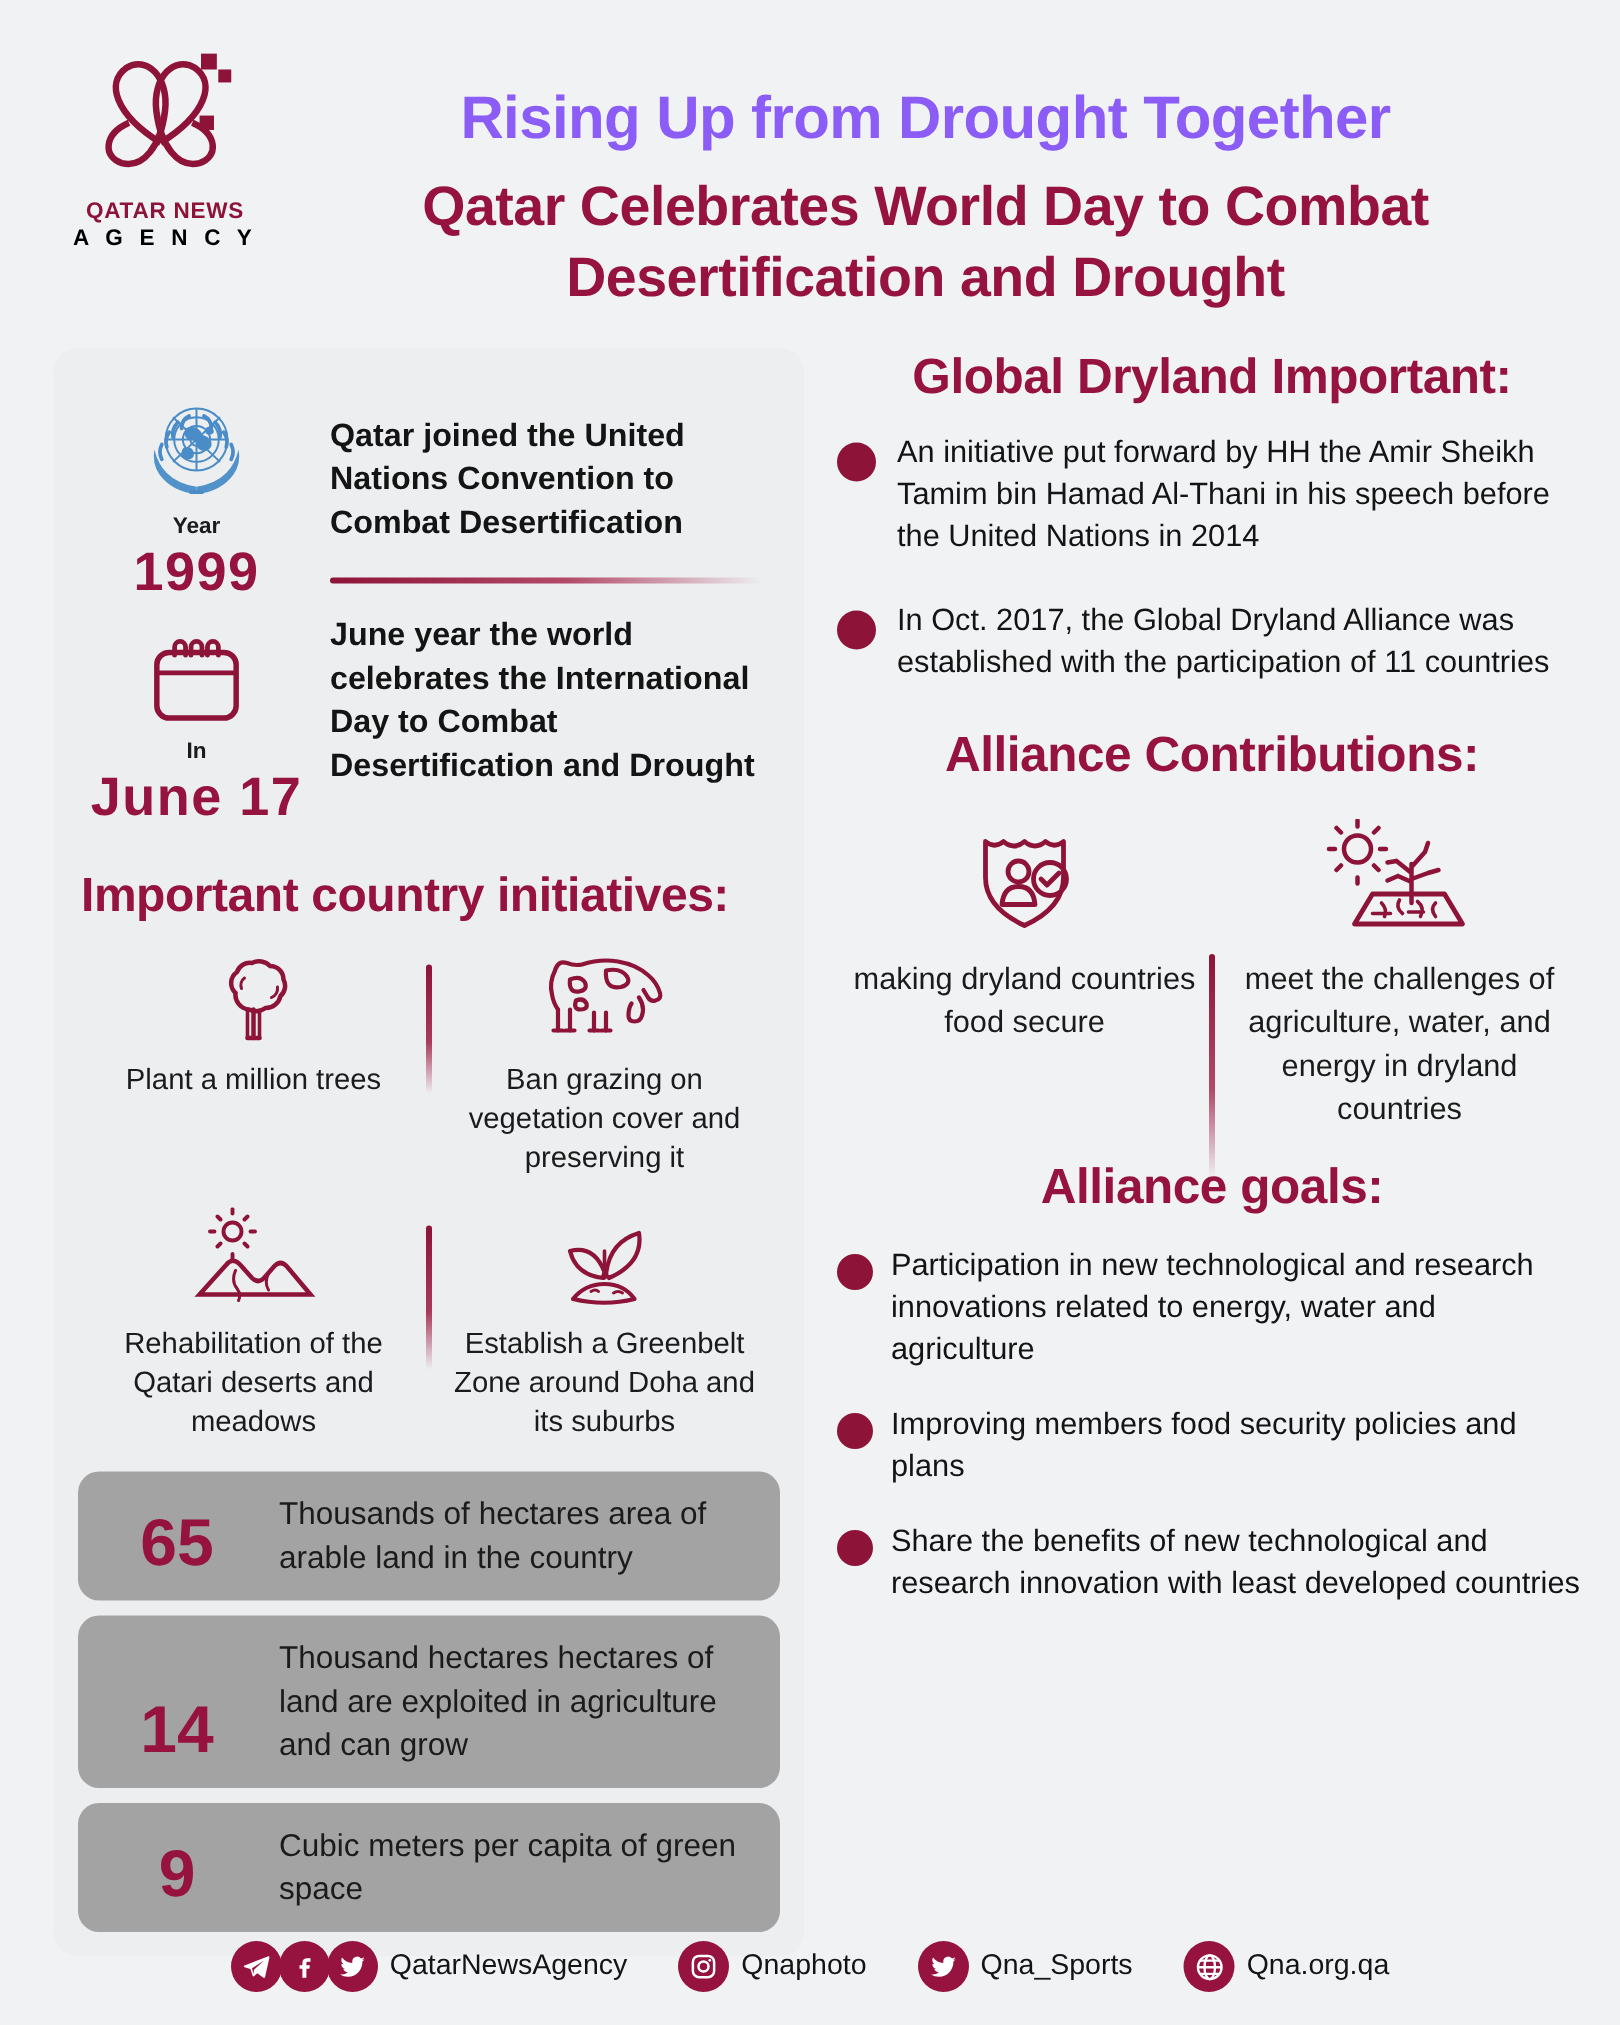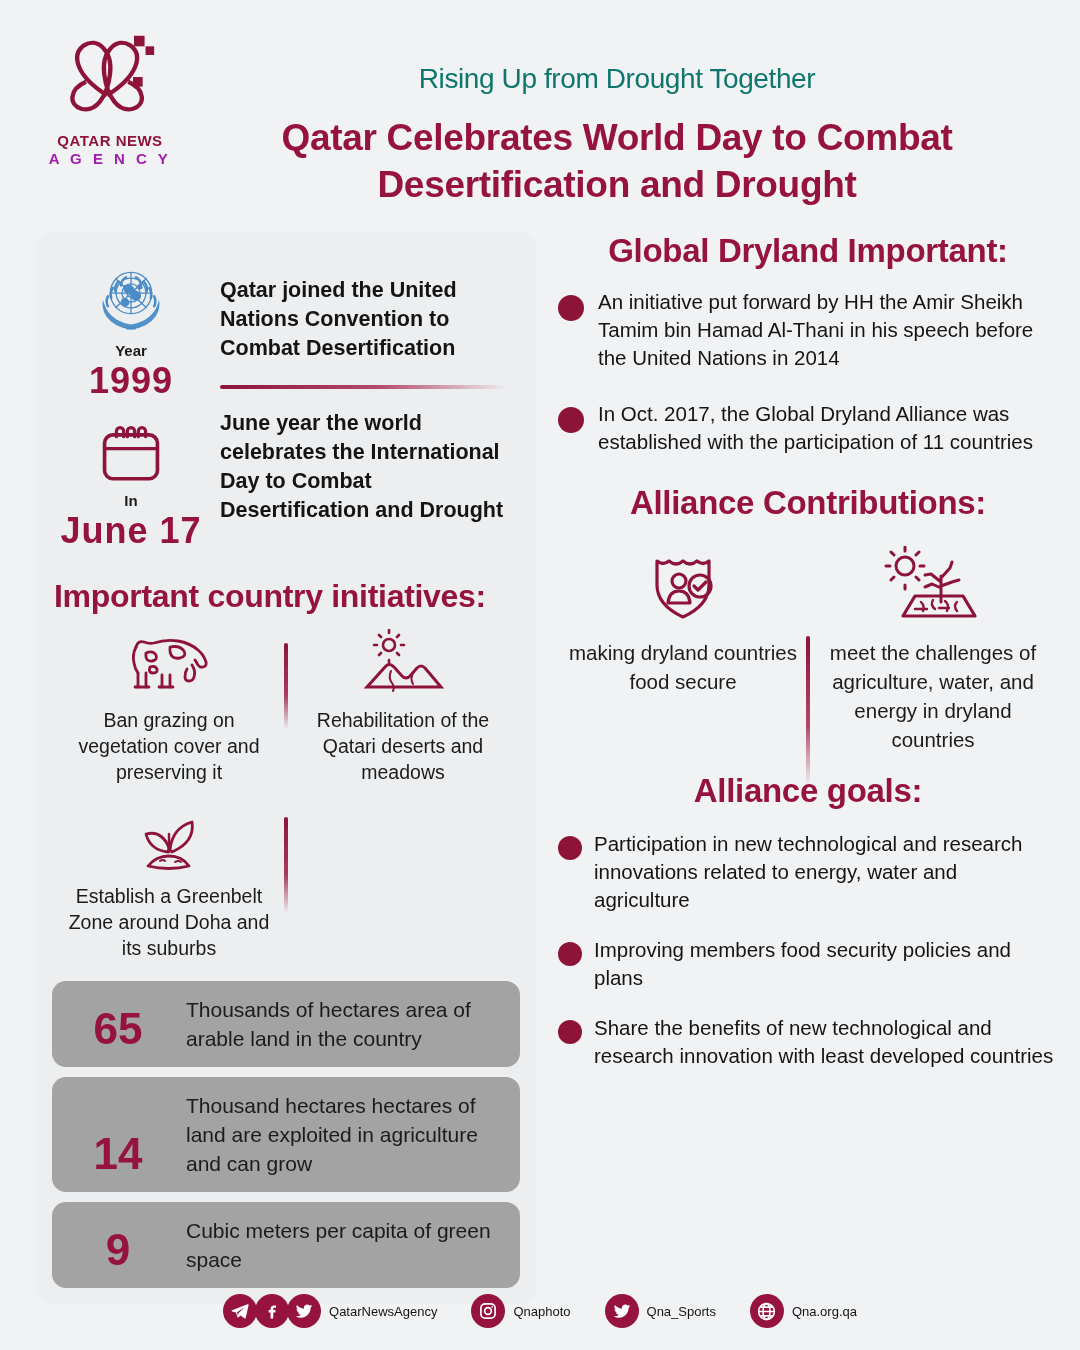--- a/index.html
+++ b/index.html
@@ -27,28 +27,28 @@
     flex: 0 0 140px;
     display: flex; flex-direction: column; align-items: center;
     padding-top: 8px;
   }
   .logo-mark { width: 108px; height: 96px; }
   .logo-name {
     color: #8d1338; font-weight: bold; letter-spacing: .5px;
     font-size: 15px; line-height: 18px; text-align: center; margin-top: 6px;
   }
   .logo-sub {
-    color: #a21caf; font-weight: bold; letter-spacing: 3.5px;
+    color: #000000; font-weight: bold; letter-spacing: 3.5px;
     font-size: 15px; line-height: 18px; text-align: center;
   }
   .title-block {
     flex: 1; text-align: center; padding-left: 4px; padding-top: 34px;
   }
   .title-main {
-    color: #0f766e; font-weight: normal; font-size: 28px;
+    color: #8b5cf6; font-weight: bold; font-size: 40px;
     letter-spacing: -0.4px; line-height: 46px;
   }
   .title-sub {
     color: #95133e; font-weight: bold; font-size: 37px;
     line-height: 47px; margin-top: 12px; letter-spacing: -0.3px;
     padding: 0 16px;
   }
 
   
   .cols { display: flex; padding: 0 0 0 0; }
@@ -164,21 +164,21 @@
     position: absolute; left: 0; right: 0; bottom: 22px;
     display: flex; align-items: center; justify-content: center; gap: 10px;
   }
   .fgroup { display: flex; align-items: center; }
   .sicon {
     width: 34px; height: 34px; border-radius: 50%;
     background: #95133e; display: flex; align-items: center; justify-content: center;
     margin-right: -2px;
   }
   .fhandle {
-    font-size: 13px; color: #141414; margin-left: 10px; margin-right: 24px;
+    font-size: 19px; color: #141414; margin-left: 10px; margin-right: 24px;
     white-space: nowrap;
   }
   svg { display: block; }
 </style>
 </head>
 <body>
 
 <div class="page">
 
   <div class="header">
@@ -252,20 +252,37 @@
             <div class="jt-head">June year the world celebrates the International Day to Combat Desertification and Drought</div>
           </div>
         </div>
 
         <div class="section-head-left">Important country initiatives:</div>
 
         <div class="init-grid">
           <div class="vdiv a"></div>
           <div class="vdiv b"></div>
 
+          <div class="init-cell">
+            <div class="init-icon">
+              <svg width="72" height="72" viewBox="0 0 72 72">
+                <g fill="none" stroke="#8d1338" stroke-width="3" stroke-linecap="round">
+                  <path d="M24 34 a9 9 0 0 1 1-14 a9 9 0 0 1 10-6 a10 10 0 0 1 12 2 a9 9 0 0 1 9 9
+                           a9 9 0 0 1 -2 11 a10 10 0 0 1 -10 8 a11 11 0 0 1 -11 1 a10 10 0 0 1 -9 -11z"></path>
+                  <path d="M30 24 a6 6 0 0 0 -2 7" stroke-width="2"></path>
+                  <path d="M48 37 a7 7 0 0 0 4 -7" stroke-width="2"></path>
+                  <path d="M36 45 V64" stroke-width="3"></path>
+                  <path d="M32 64 H40" stroke-width="3"></path>
+                  <path d="M32 46 V64" stroke-width="2.4"></path>
+                  <path d="M40 46 V64" stroke-width="2.4"></path>
+                </g>
+              </svg>
+            </div>
+            <div class="init-label">Plant a million trees</div>
+          </div>
 
           <div class="init-cell">
             <div class="init-icon">
               <svg width="86" height="66" viewBox="0 0 86 66">
                 <g fill="none" stroke="#8d1338" stroke-width="2.8" stroke-linecap="round" stroke-linejoin="round">
                   <path d="M10 16 q2-7 8-5 q5 2 10 1 q12-4 24-2 q12 2 20 9 q6 5 8 12
                            q1 4-3 5 q-3 1-5-2 l-3-5"></path>
                   <path d="M66 34 q4 6 2 12 q-1 4-5 4 q-4 0-4-4 q0-5 2-8"></path>
                   <path d="M10 16 q-4 8-2 16 q1 6 4 10"></path>
                   <path d="M12 42 v14 M20 42 v14 M36 44 v12 M44 44 v12"></path>

